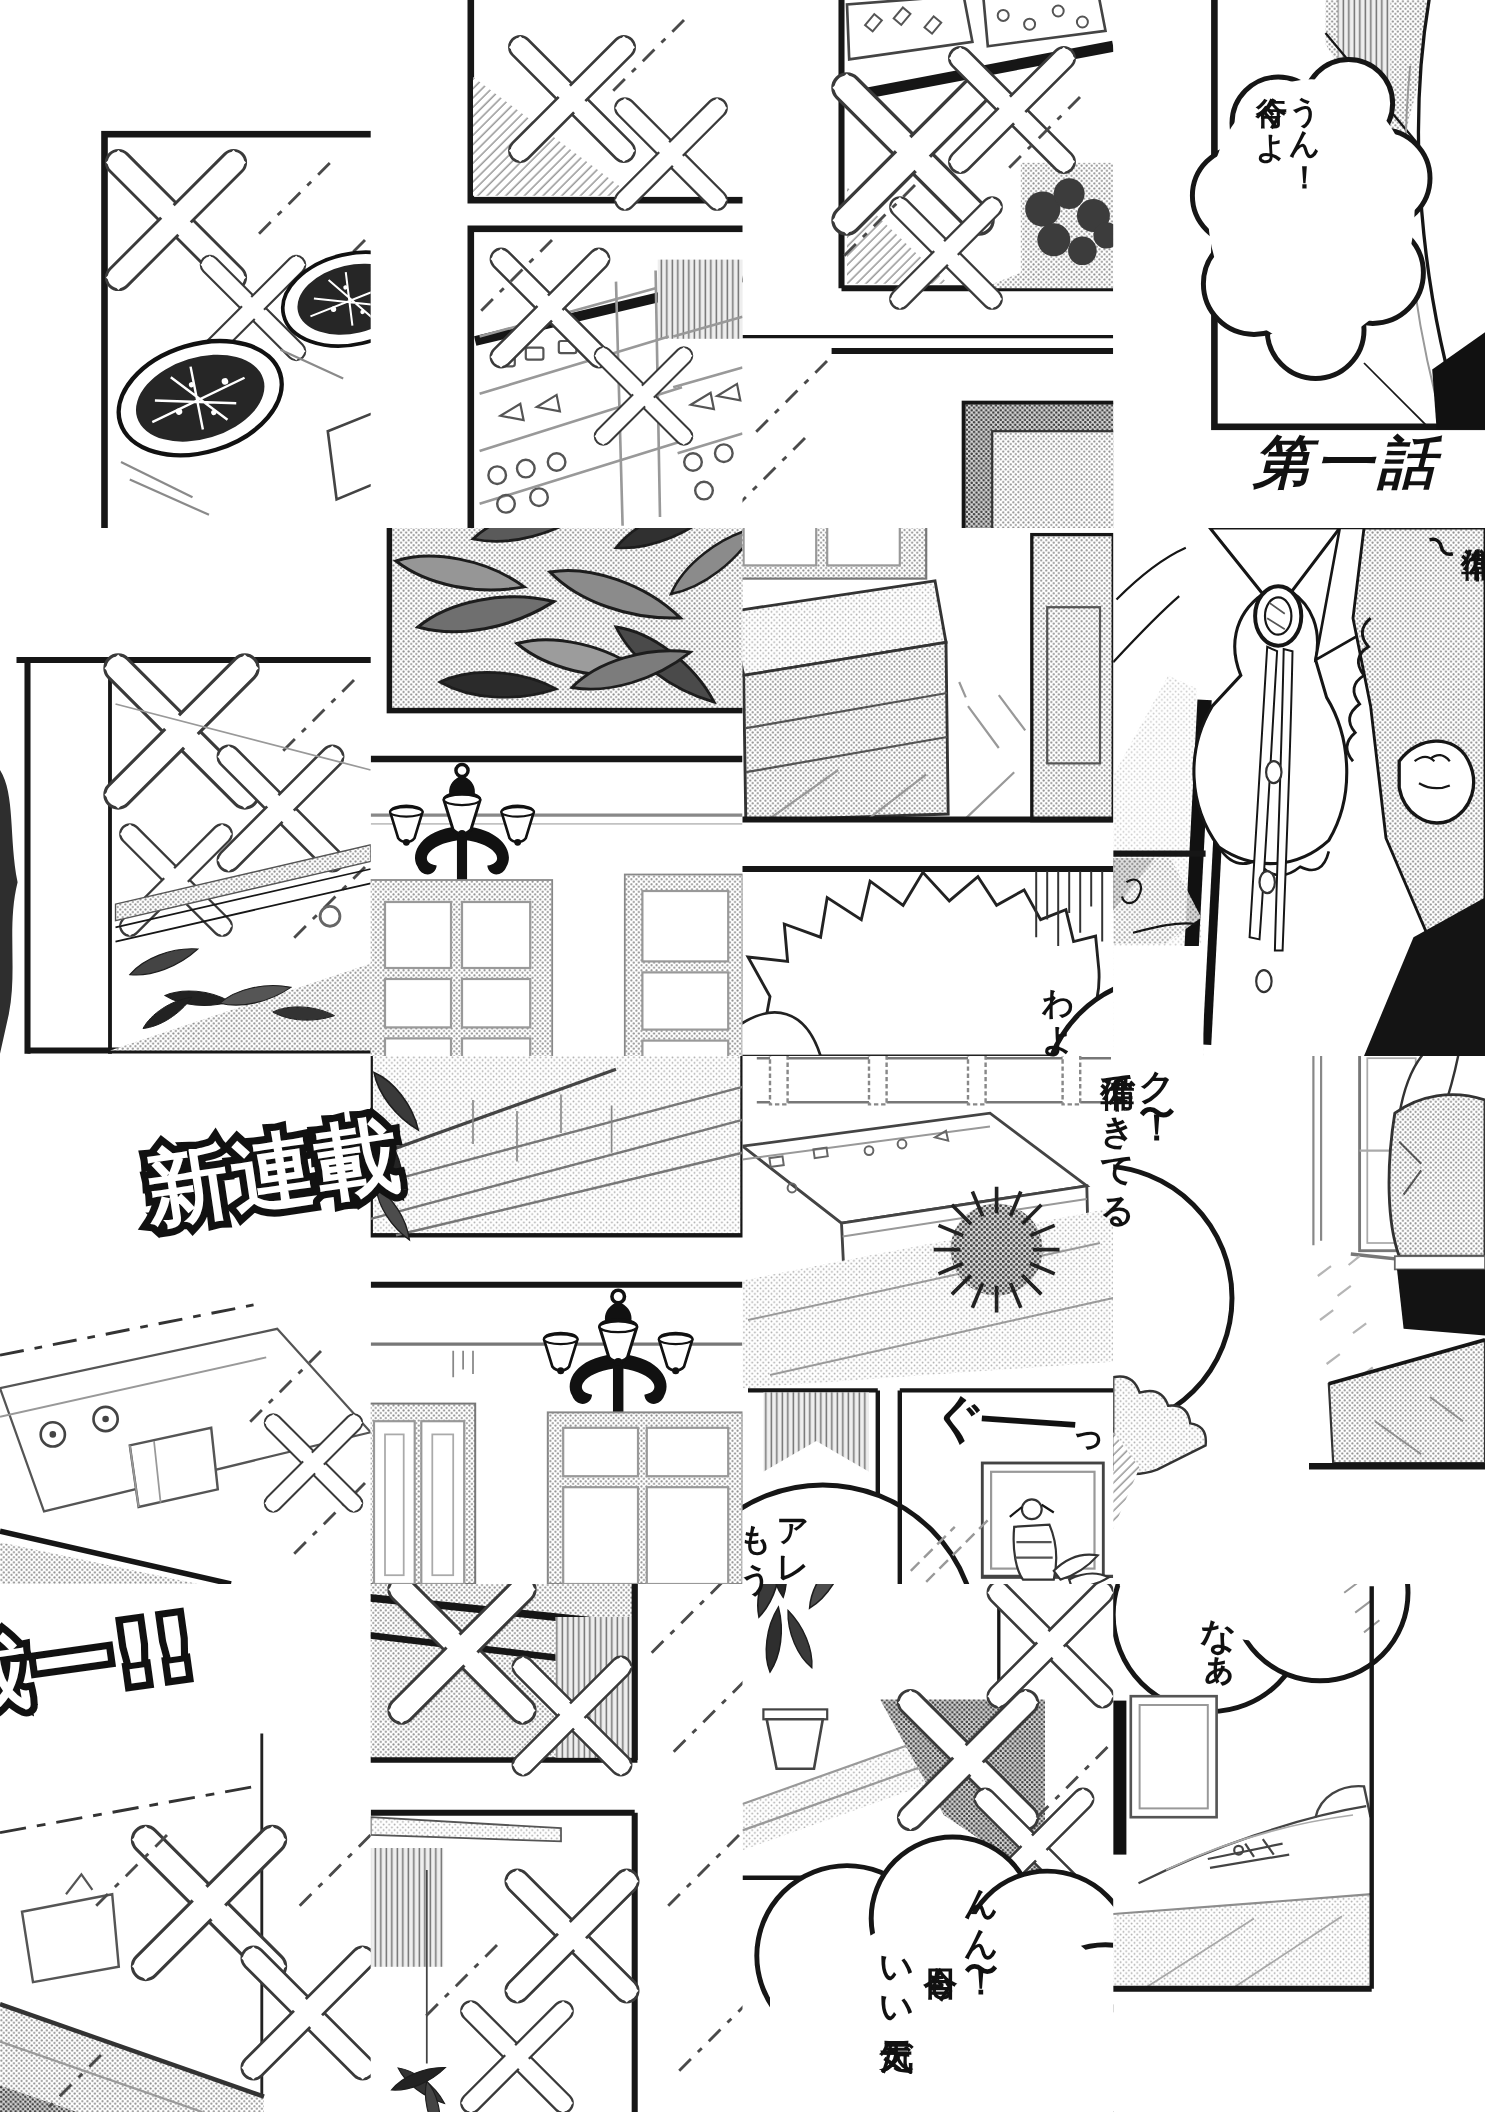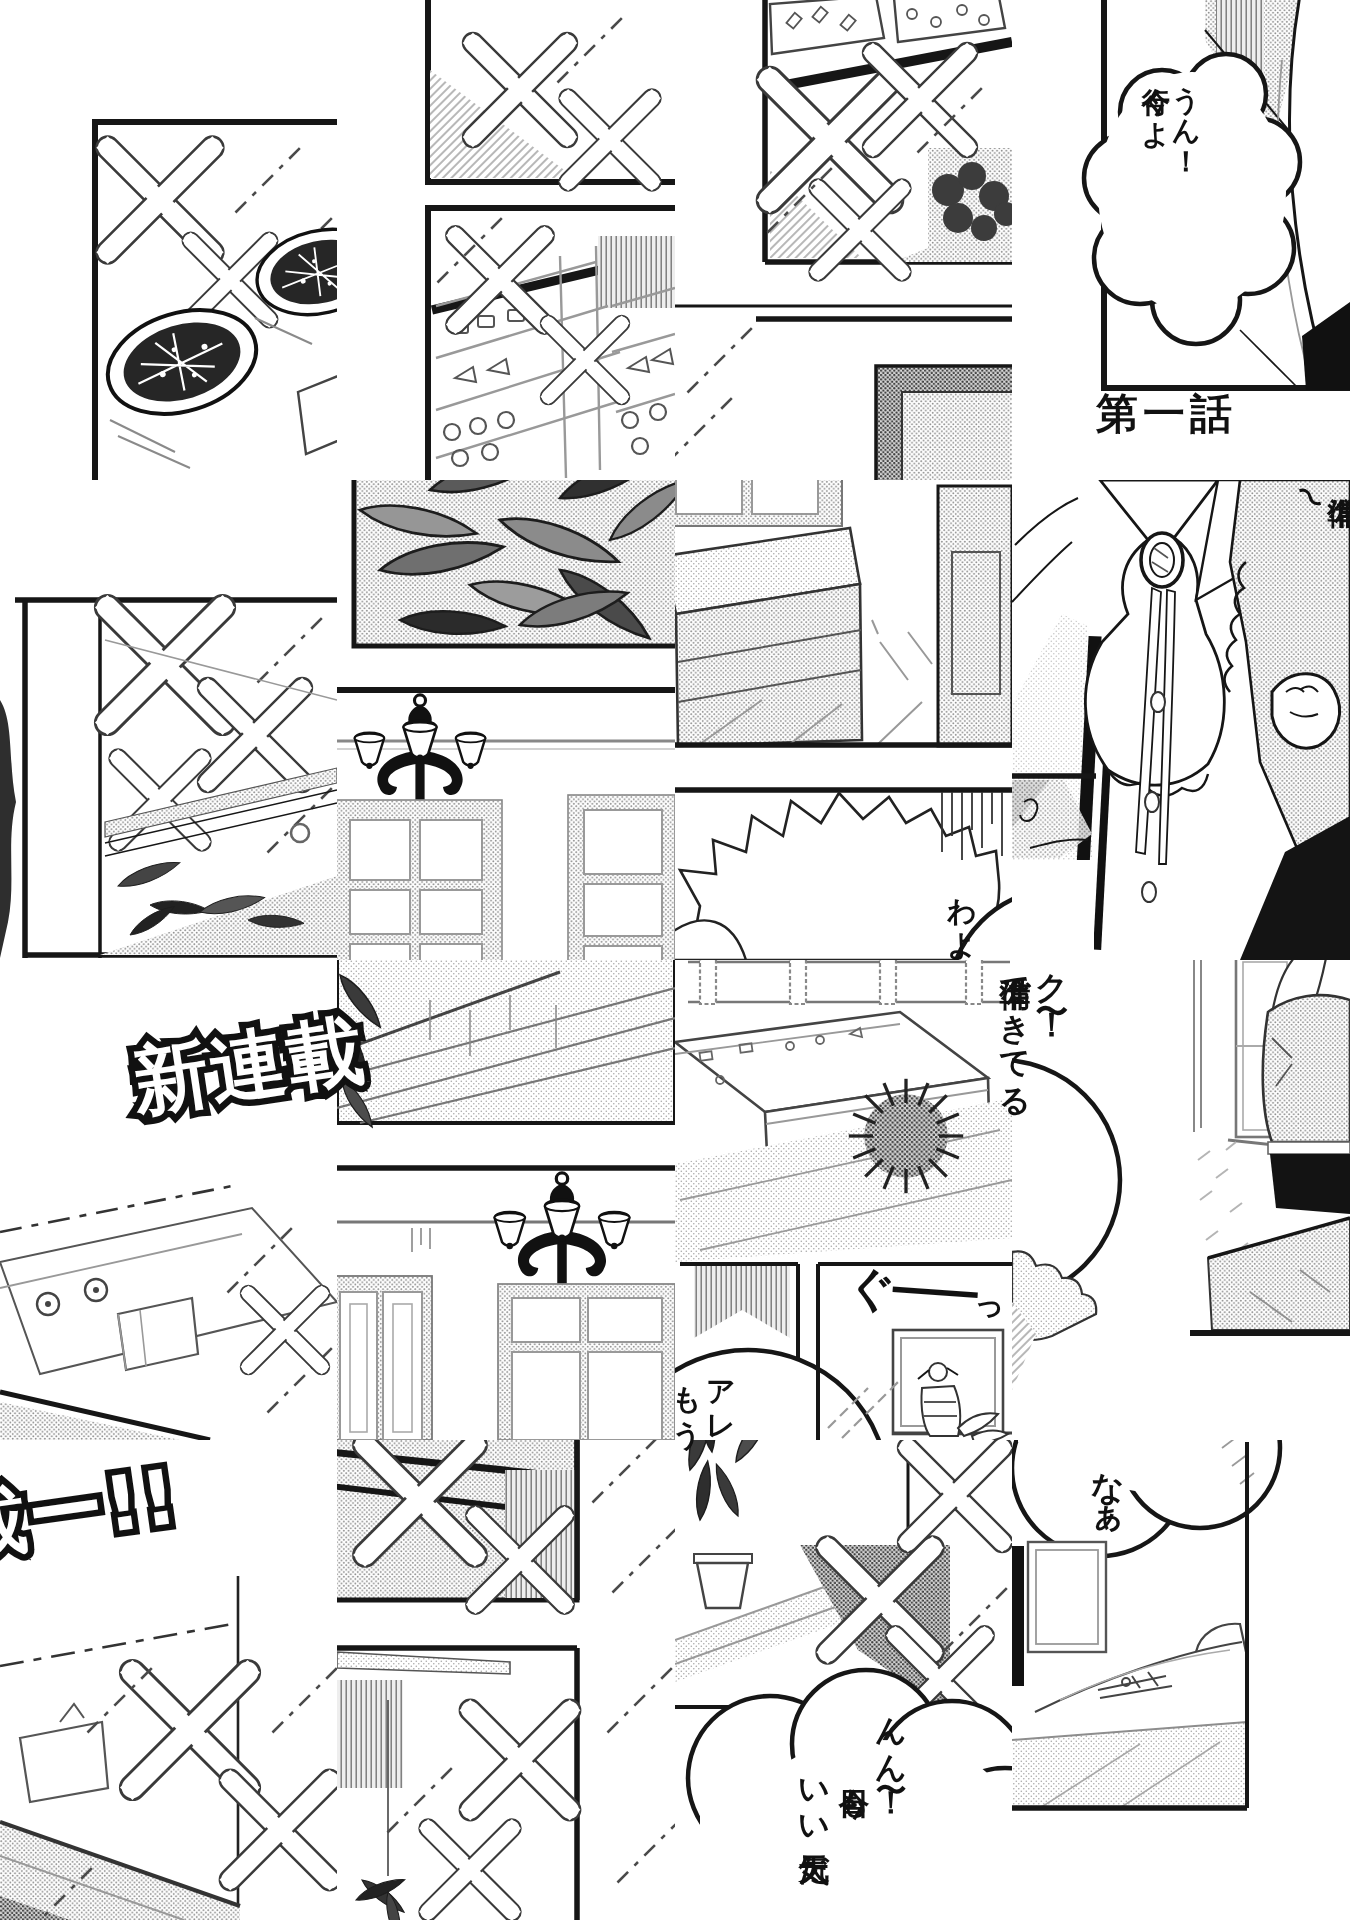--- a/index.html
+++ b/index.html
@@ -614,21 +614,21 @@
   <path d="M1247,1442 V1808" class="ln" stroke-width="4"></path>
   <path d="M1012,1808 H1247" class="pb"></path>
 </g>
 </svg>
 
 <div class="vt" style="left:1140px;top:66px;font-size:28px;font-weight:600;">
   <span style="display:block">うん！</span>
   <span style="display:block">今行くよ</span>
 </div>
 
-<div class="ht" style="left:1096px;top:386px;font-size:42px;font-weight:800;letter-spacing:5px;">第一話</div>
+<div class="ht" style="left:1139px;top:386px;font-size:52px;font-weight:800;letter-spacing:5px;font-style:italic;">第一話</div>
 
 <div class="banner" style="left:132px;top:1016px;transform:rotate(-8.5deg);">新連載</div>
 
 <div class="banner" style="left:-50px;top:1462px;transform:rotate(-8deg);">載ー!!</div>
 
 <div class="vt" style="left:946px;top:878px;font-size:29px;font-weight:600;">わよ</div>
 
 <div class="vt" style="left:1034px;top:950px;font-size:33px;font-weight:700;">ク〜！</div>
 <div class="vt" style="left:998px;top:954px;font-size:31px;font-weight:700;">準備できてる</div>
 

